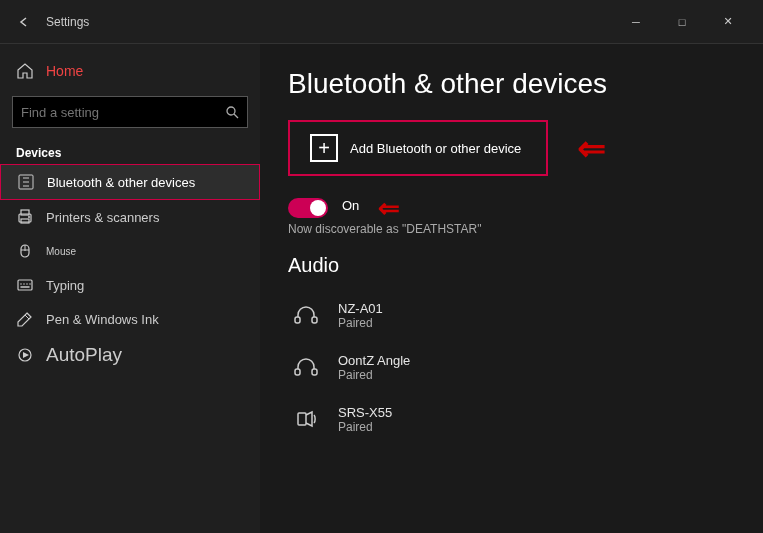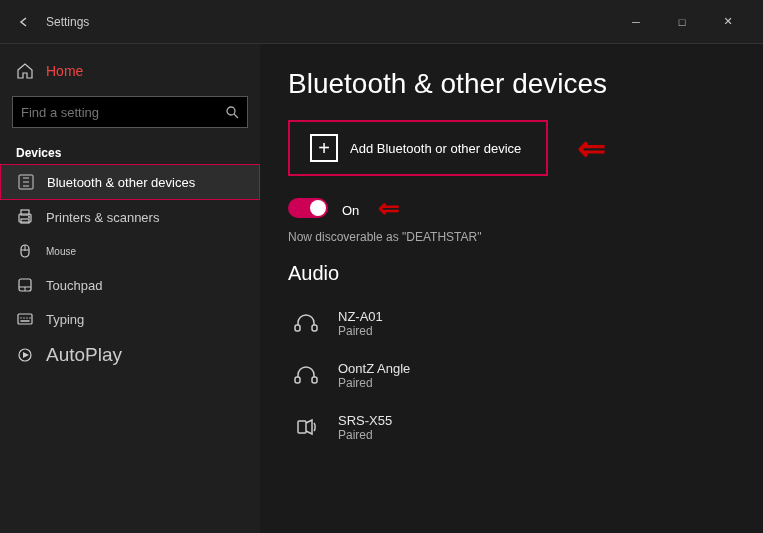--- a/index.html
+++ b/index.html
@@ -182,23 +182,23 @@
     
     .section-label {
       font-size: 14px;
       color: #ffffff;
       margin-bottom: 10px;
       margin-top: 4px;
     }
 
     .bluetooth-toggle-row {
       display: flex;
-      align-items: flex-end;
+      align-items: flex-start;
       gap: 14px;
-      margin-bottom: 12px;
+      margin-bottom: 4px;
       position: relative;
     }
 
     
     .toggle {
       width: 40px;
       height: 20px;
       background: #cc0055;
       border-radius: 10px;
       position: relative;
@@ -334,45 +334,44 @@
       <span class="sidebar-item-icon">
         <svg width="16" height="16" viewBox="0 0 16 16" fill="none">
           <rect x="4" y="2" width="8" height="12" rx="4" stroke="#ccc" stroke-width="1.2"></rect>
           <line x1="8" y1="2" x2="8" y2="8" stroke="#ccc" stroke-width="1"></line>
           <line x1="4" y1="7" x2="12" y2="7" stroke="#ccc" stroke-width="1"></line>
         </svg>
       </span>
       <span style="font-size:10px;">Mouse</span>
     </div>
 
-    <div class="sidebar-item">
-      <span class="sidebar-item-icon">
-        <svg width="16" height="16" viewBox="0 0 16 16" fill="none">
-          <rect x="2" y="2" width="12" height="12" rx="2" stroke="#ccc" stroke-width="1.2"></rect>
-          <line x1="2" y1="10" x2="14" y2="10" stroke="#ccc" stroke-width="1"></line>
-          <line x1="8" y1="10" x2="8" y2="14" stroke="#ccc" stroke-width="1"></line>
-        </svg>
-      </span>
-      <span style="font-size:13px;">Touchpad</span>
-    </div>
 
     <div class="sidebar-item">
       <span class="sidebar-item-icon">
         <svg width="16" height="16" viewBox="0 0 16 16" fill="none">
           <rect x="1" y="3" width="14" height="10" rx="1" stroke="#ccc" stroke-width="1.2"></rect>
           <line x1="4" y1="7" x2="4" y2="7" stroke="#ccc" stroke-width="1.5" stroke-linecap="round"></line>
           <line x1="7" y1="7" x2="7" y2="7" stroke="#ccc" stroke-width="1.5" stroke-linecap="round"></line>
           <line x1="10" y1="7" x2="10" y2="7" stroke="#ccc" stroke-width="1.5" stroke-linecap="round"></line>
           <line x1="13" y1="7" x2="13" y2="7" stroke="#ccc" stroke-width="1.5" stroke-linecap="round"></line>
           <line x1="4" y1="10" x2="12" y2="10" stroke="#ccc" stroke-width="1.5" stroke-linecap="round"></line>
         </svg>
       </span>
       <span style="font-size:13px;">Typing</span>
     </div>
 
+    <div class="sidebar-item">
+      <span class="sidebar-item-icon">
+        <svg width="16" height="16" viewBox="0 0 16 16" fill="none">
+          <path d="M10 2L14 6L5 15H1V11L10 2Z" stroke="#ccc" stroke-width="1.2" fill="none"></path>
+          <line x1="8" y1="4" x2="12" y2="8" stroke="#ccc" stroke-width="1"></line>
+        </svg>
+      </span>
+      <span style="font-size:13px;">Pen &amp; Windows Ink</span>
+    </div>
 
     <div class="sidebar-item">
       <span class="sidebar-item-icon">
         <svg width="16" height="16" viewBox="0 0 16 16" fill="none">
           <circle cx="8" cy="8" r="6" stroke="#ccc" stroke-width="1.2"></circle>
           <path d="M6 5L12 8L6 11V5Z" fill="#ccc"></path>
         </svg>
       </span>
       <span style="font-size:19px;">AutoPlay</span>
     </div>

